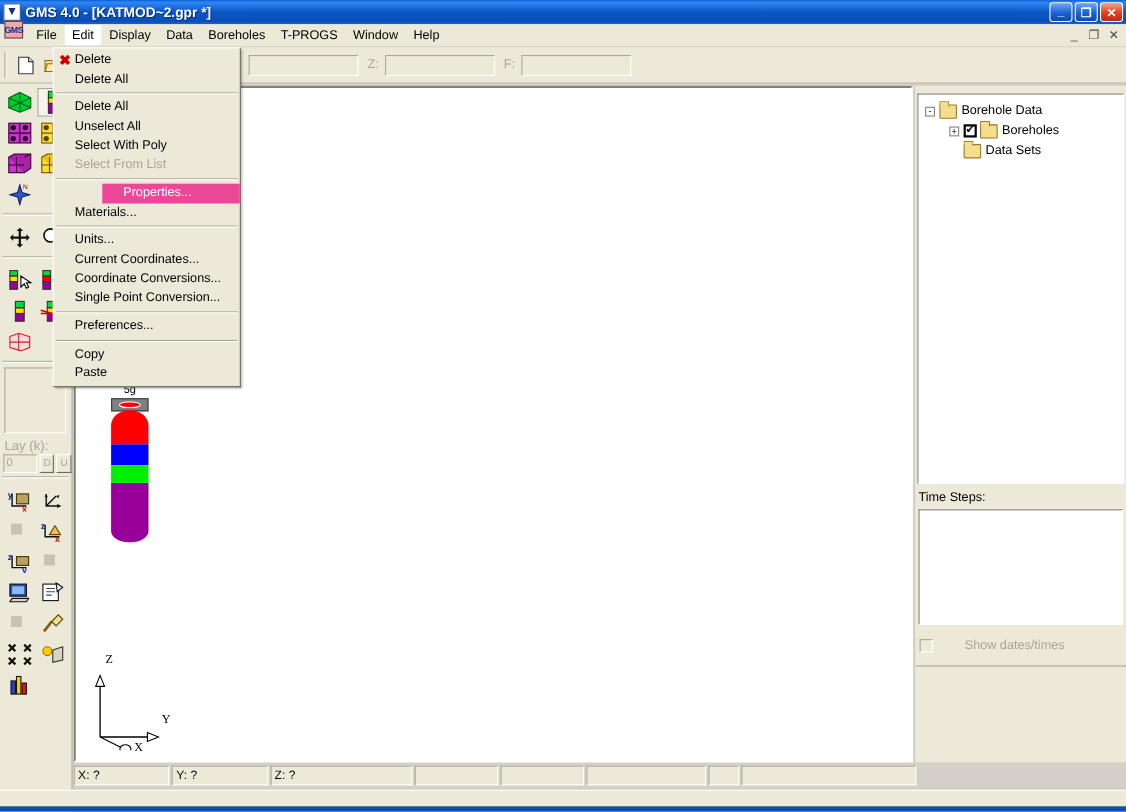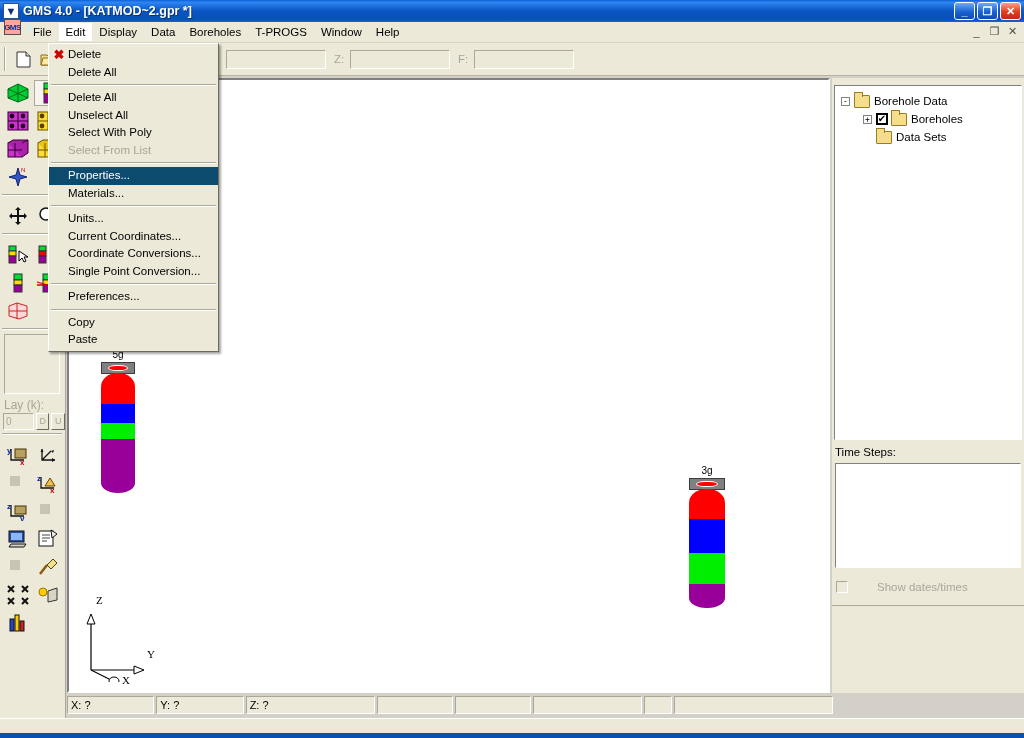--- a/index.html
+++ b/index.html
@@ -225,21 +225,21 @@
     background: #ece9d8;
     border: 1px solid; border-color: #ffffff #6d6a60 #6d6a60 #ffffff;
     box-shadow: 2px 2px 2px rgba(0,0,0,.35);
     padding: 2px 0; z-index: 50;
   }
   .dd-item {
     height: 17.5px; line-height: 17px; padding-left: 19px; font-size: 11.5px;
     color: #000; position: relative; white-space: nowrap;
   }
   .dd-item.disabled { color: #aaa59a; }
-  .dd-item.selected { background: #0c4a6e; color: #ffffff; }
+  .dd-item.selected { background: #ec4899; color: #ffffff; margin-left: 44px; }
   .dd-sep { height: 2px; margin: 3px 2px;
     border-top: 1px solid #aca899; border-bottom: 1px solid #ffffff; }
   .dd-ico { position: absolute; left: 3px; top: 1px; width: 14px; height: 14px;
     display: flex; align-items: center; justify-content: center;
     color: #cc0000; font-size: 13px; font-weight: bold; }
 </style>
 </head>
 <body>
 
 <div id="app">
@@ -526,30 +526,20 @@
       </div>
         <div class="bh" style="left: 32px; top: 282px; width: 34px; height: 132px;">
           <div class="bh-label">5g</div>
           <div class="bh-cap" style="width: 34px; height: 12px;">
             <div class="bh-cap-inner"></div>
           </div>
           <div class="bh-seg top-round" style="top: 11px; height: 31px; background: rgb(255, 0, 0);"></div>
           <div class="bh-seg" style="top: 42px; height: 19px; background: rgb(0, 0, 255);"></div>
           <div class="bh-seg" style="top: 61px; height: 16px; background: rgb(0, 238, 0);"></div>
           <div class="bh-seg bot-round" style="top: 77px; height: 54px; background: rgb(153, 0, 153);"></div>
-        </div>
-        <div class="bh" style="left: 620px; top: 398px; width: 36px; height: 131px;">
-          <div class="bh-label">3g</div>
-          <div class="bh-cap" style="width: 36px; height: 12px;">
-            <div class="bh-cap-inner"></div>
-          </div>
-          <div class="bh-seg top-round" style="top: 11px; height: 30px; background: rgb(255, 0, 0);"></div>
-          <div class="bh-seg" style="top: 41px; height: 34px; background: rgb(0, 0, 255);"></div>
-          <div class="bh-seg" style="top: 75px; height: 31px; background: rgb(0, 238, 0);"></div>
-          <div class="bh-seg bot-round" style="top: 106px; height: 24px; background: rgb(153, 0, 153);"></div>
         </div>
       </div>
   </div>
 
   <div class="right-pane">
     <div class="tree-box" id="treebox">
         <div class="tree-row tree-indent1">
           <div class="expander">-</div>
           <div class="folder"></div>
           <span>Borehole Data</span>

